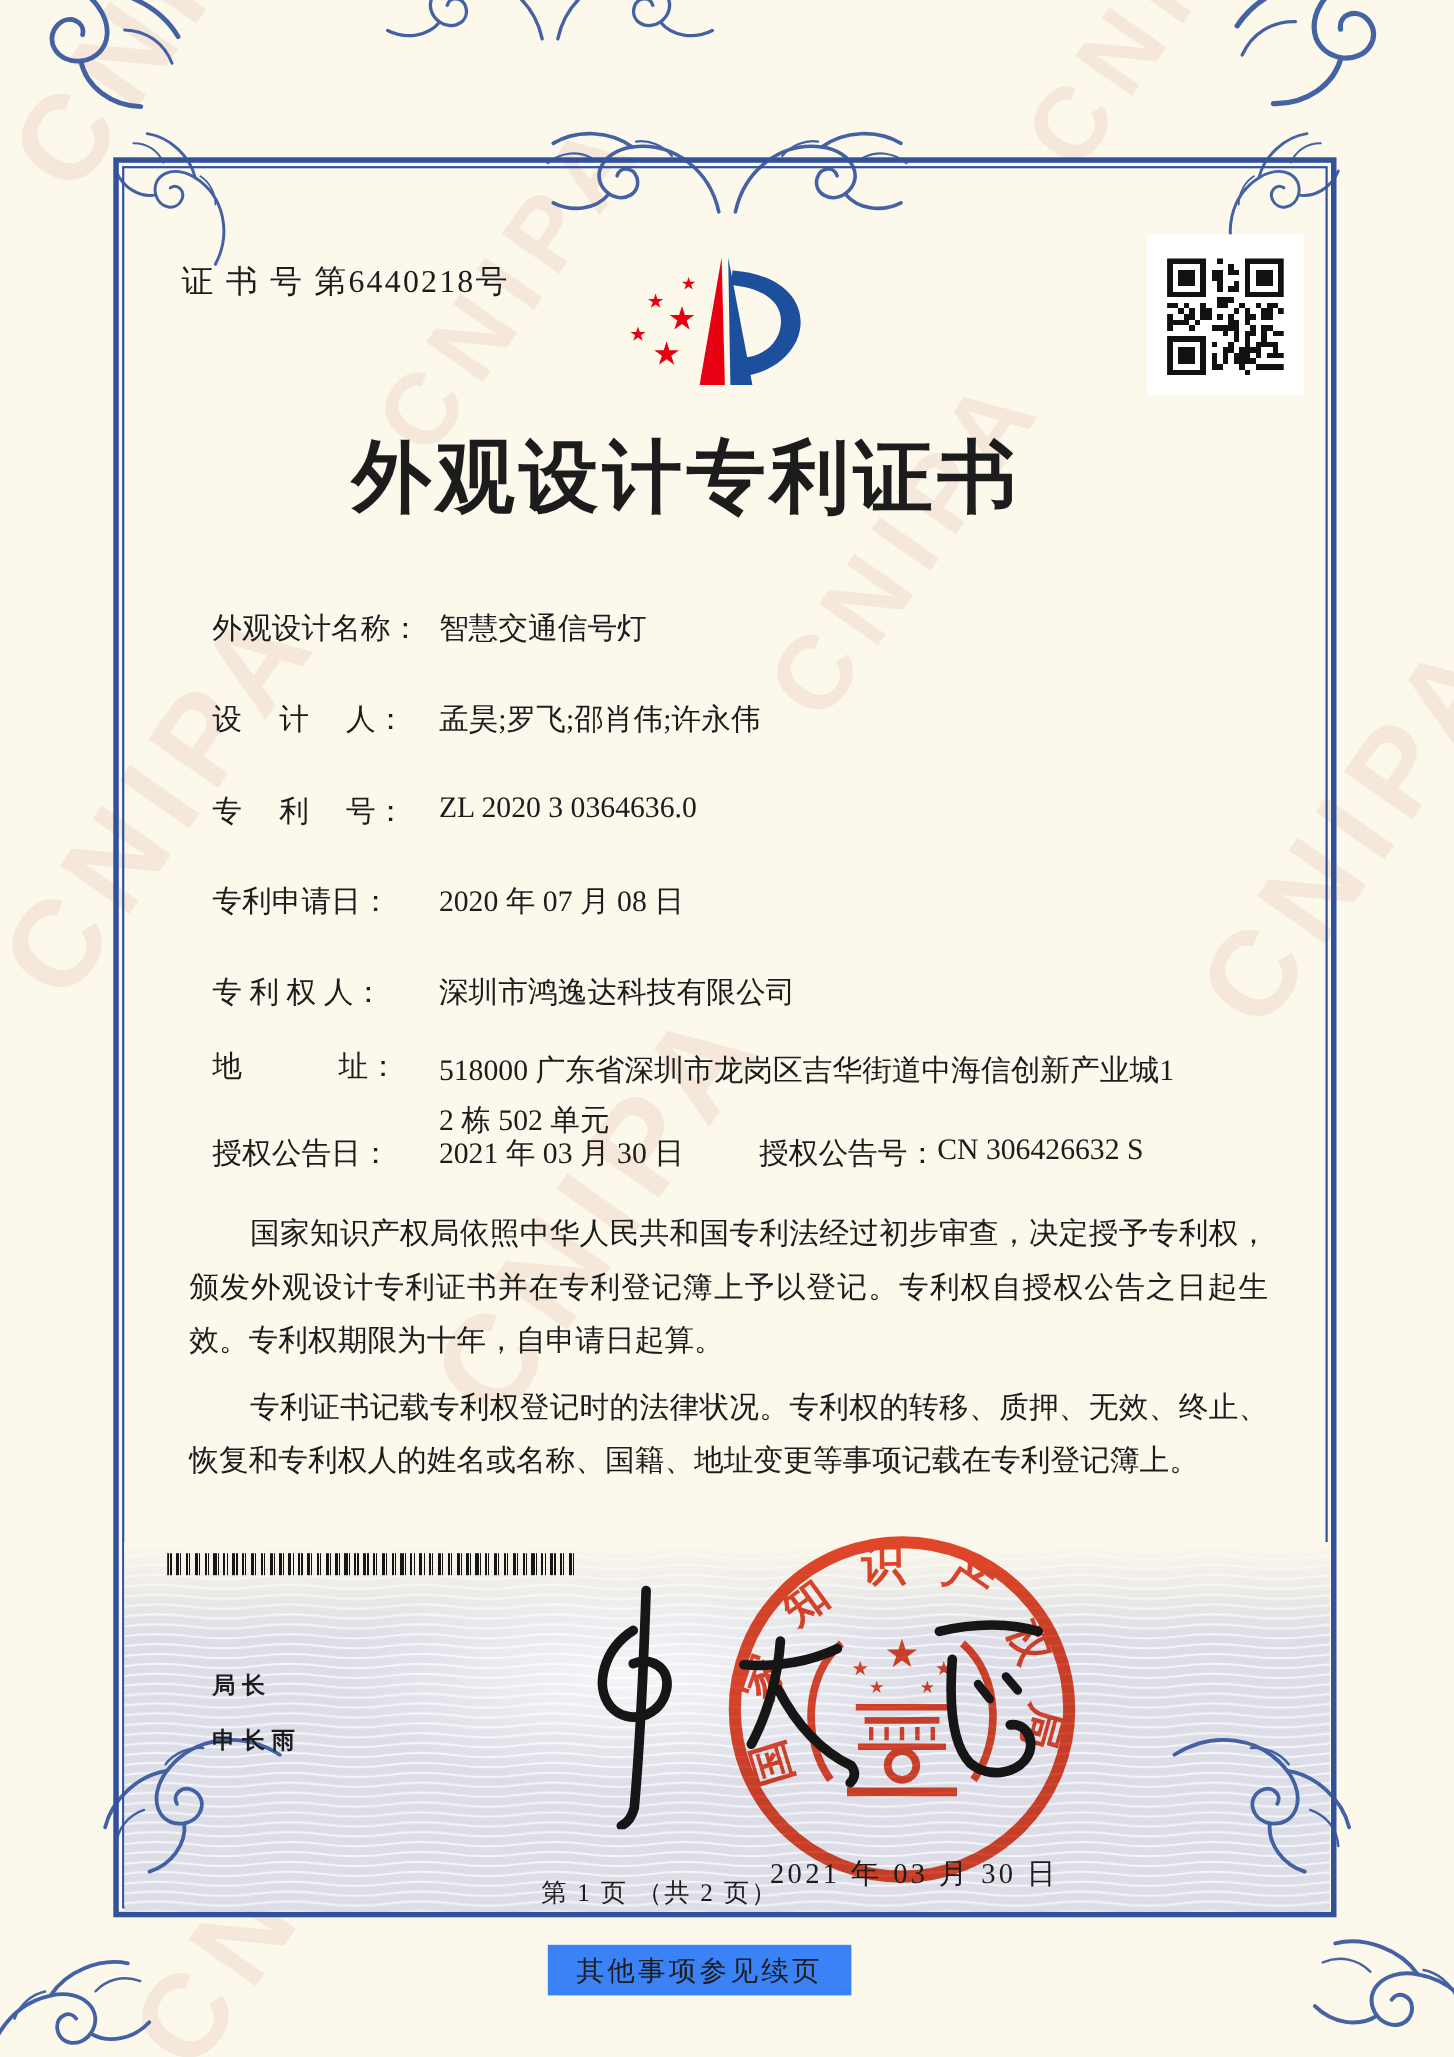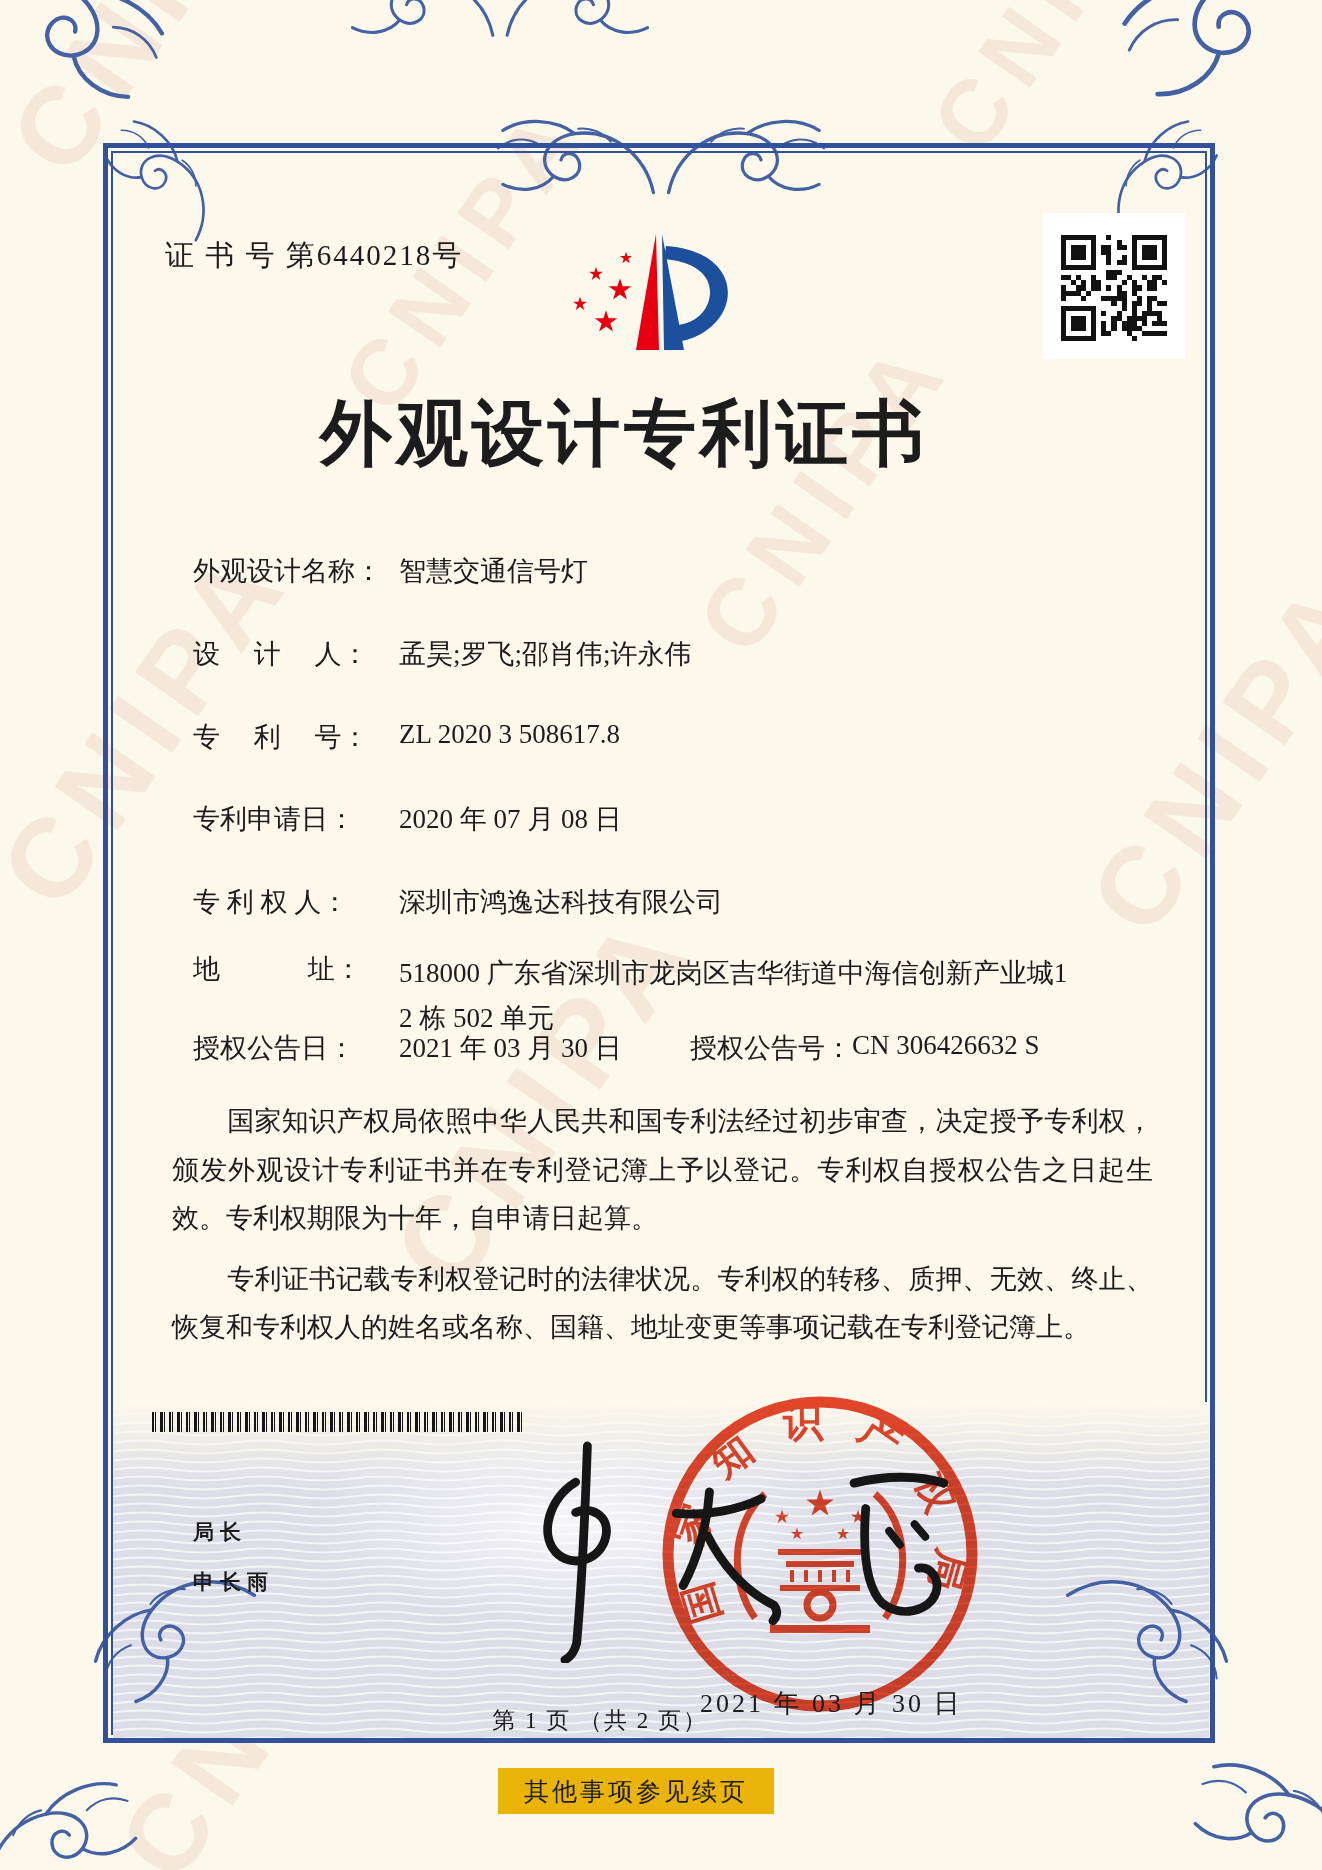--- a/index.html
+++ b/index.html
@@ -70,21 +70,21 @@
   #director-name{top:1568px;}
   #signature{position:absolute; left:395px; top:1438px; width:625px; height:225px; z-index:6;}
   #seal{position:absolute; left:652px; top:1386px; width:336px; height:336px; z-index:5; mix-blend-mode:multiply;}
   #seal-date{position:absolute; left:700px; top:1686px; width:310px; font-size:26px; letter-spacing:3px; z-index:7; white-space:nowrap;}
   #page-indicator{
     position:absolute; left:420px; top:1705px; width:360px; text-align:center;
     font-size:23px; letter-spacing:2px; z-index:4;
   }
   #footer-note-box{
     position:absolute; left:498px; top:1768px; width:276px; height:46px;
-    background:#eab308; z-index:4; display:flex; align-items:center; justify-content:center;
+    background:#3b82f6; z-index:4; display:flex; align-items:center; justify-content:center;
   }
   #footer-note{font-size:25px; letter-spacing:3px;}
 </style>
 </head>
 <body>
 
 <div id="page">
 
   <svg width="0" height="0" style="position:absolute">
     <defs>
@@ -311,21 +311,21 @@
 
   <div id="title">外观设计专利证书</div>
 
   <div class="frow" style="top:636px;">
     <span class="lab">设　 计 　人：</span><span class="val">孟昊;罗飞;邵肖伟;许永伟</span>
   </div>
   <div class="frow" style="top:553px;">
     <span class="lab">外观设计名称：</span><span class="val">智慧交通信号灯</span>
   </div>
   <div class="frow" style="top:719px;">
-    <span class="lab">专　 利 　号：</span><span class="val">ZL 2020 3 508617.8</span>
+    <span class="lab">专　 利 　号：</span><span class="val">ZL 2020 3 0364636.0</span>
   </div>
   <div class="frow" style="top:801px;">
     <span class="lab">专利申请日：</span><span class="val">2020 年 07 月 08 日</span>
   </div>
   <div class="frow" style="top:884px;">
     <span class="lab">专 利 权 人：</span><span class="val">深圳市鸿逸达科技有限公司</span>
   </div>
   <div class="frow" style="top:951px;">
     <span class="lab">地　　　 址：</span><span class="val addr-val"><span>518000 广东省深圳市龙岗区吉华街道中海信创新产业城1</span><br><span>2 栋 502 单元</span></span>
   </div>

